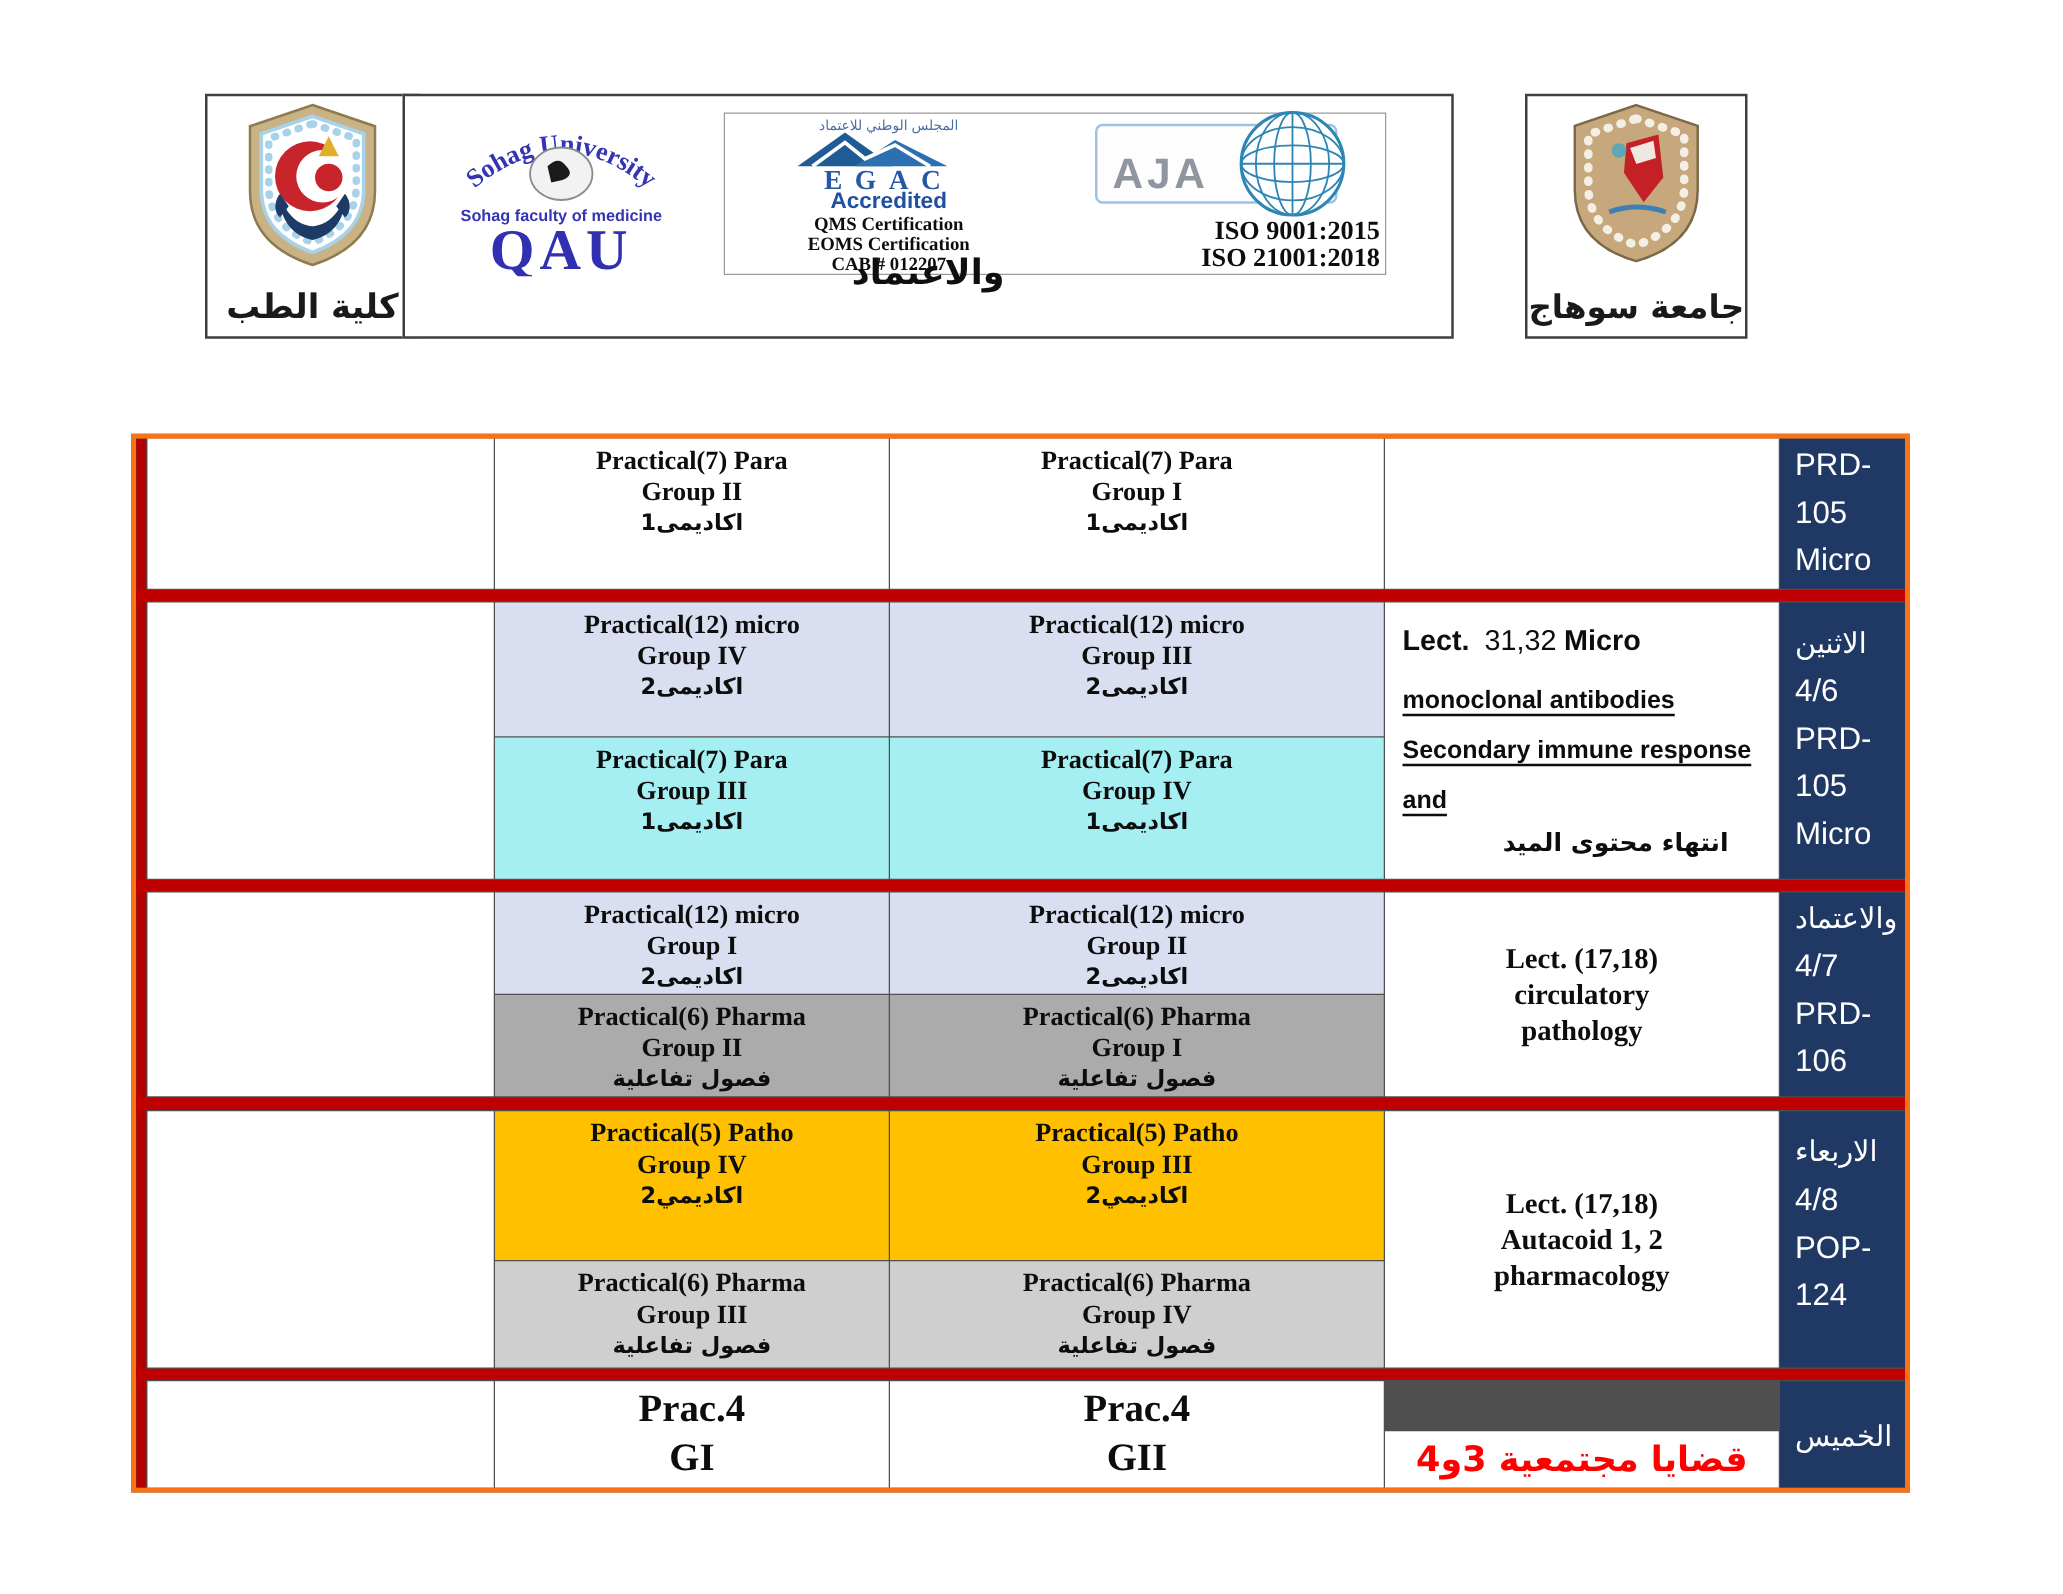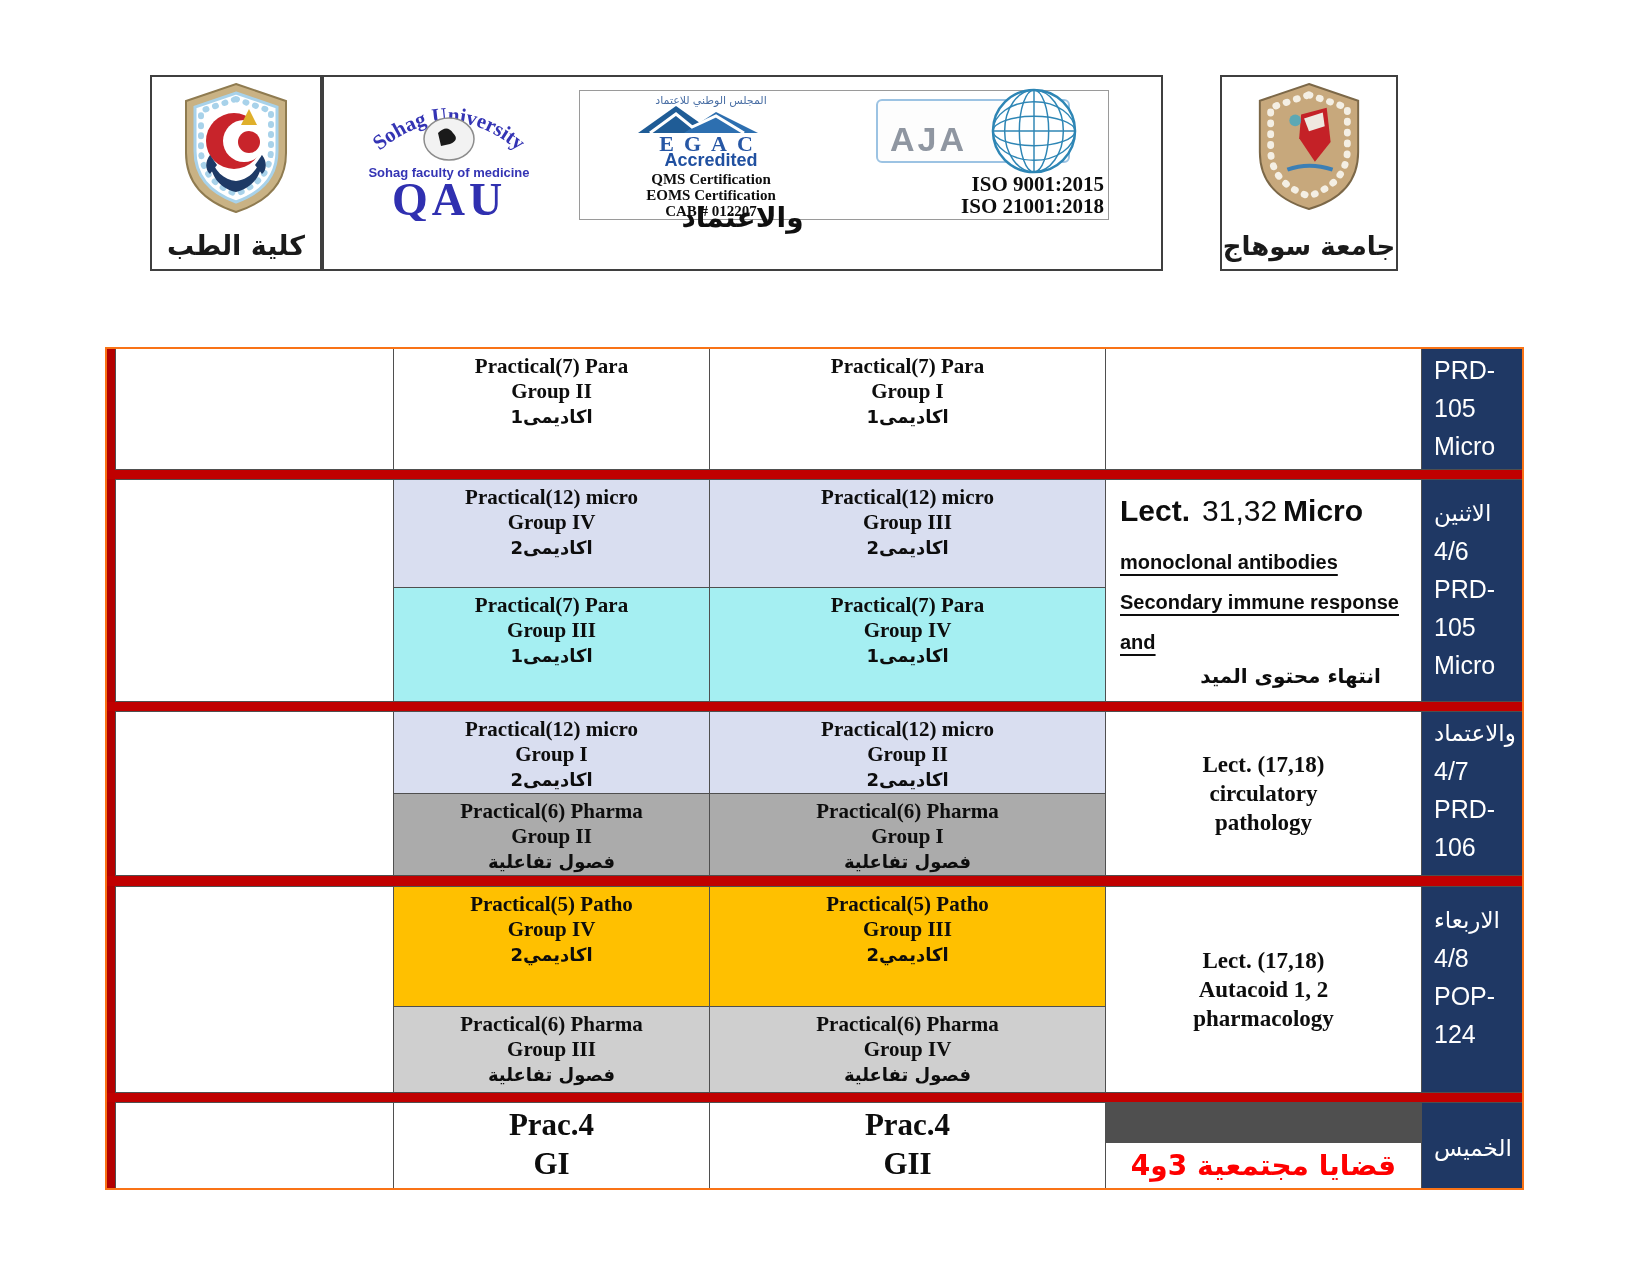--- a/index.html
+++ b/index.html
@@ -1,21 +1,21 @@
 <!DOCTYPE html>
 <html><head>
 <meta charset="utf-8">
 <style>
   html,body{margin:0;padding:0;background:#fff;}
   .sheet{position:relative;width:1650px;height:1275px;background:#fff;overflow:hidden;
          font-family:"Liberation Sans","DejaVu Sans",sans-serif;color:#111;}
 
   
   .hbox{position:absolute;border:2px solid #3f3f3f;background:#fff;box-sizing:border-box;}
-  .hbox1{left:150px;top:75px;width:172px;height:196px;}
+  .hbox1{left:164px;top:75px;width:172px;height:196px;}
   .hbox2{left:322px;top:75px;width:841px;height:196px;}
   .hbox3{left:1220px;top:75px;width:178px;height:196px;}
   .crest{display:block;margin:4px auto 0 auto;}
   .crest-caption{position:absolute;left:0;right:0;bottom:8px;text-align:center;
      font-family:"DejaVu Sans",sans-serif;font-weight:bold;font-size:26px;color:#1a1a1a;direction:rtl;}
   .qau-block{position:absolute;left:6px;top:4px;width:238px;height:140px;}
   .certbox{position:absolute;left:255px;top:13px;width:530px;height:130px;border:1px solid #9a9a9a;
      background:#fff;display:flex;box-sizing:border-box;}
   .egac-wrap{width:262px;text-align:center;padding-top:2px;}
   .egac-lines{font-family:"Liberation Serif",serif;font-weight:bold;font-size:15px;line-height:16px;color:#0d0d0d;}
@@ -27,40 +27,40 @@
      letter-spacing:3px;color:#8F96A1;font-family:"Liberation Sans",sans-serif;}
   .aja-iso{margin-top:10px;text-align:right;font-weight:bold;font-size:21px;line-height:22px;
      font-family:"Liberation Serif",serif;color:#0d0d0d;}
   .accred{position:absolute;left:0;right:0;top:124px;text-align:center;direction:rtl;
      font-family:"DejaVu Sans",sans-serif;font-weight:bold;font-size:28px;line-height:34px;color:#0f0f0f;}
 
   
   .grid{position:absolute;left:105px;top:347px;display:grid;
     grid-template-columns:8px 277px 315px 395px 315px 100px;
     grid-template-rows:120px 9px 107px 113px 9px 81px 81px 10px 119px 85px 9px 85px;
-    gap:1px;background:#4f4f4f;border:2px solid #f97316;}
+    gap:1px;background:#4f4f4f;border:4px solid #f97316;}
   .cell{background:#fff;box-sizing:border-box;}
   .redbar{background:#B40000;}
   .sep{background:#C00000;}
   .prac{font-family:"Liberation Serif",serif;font-weight:bold;font-size:21px;line-height:25px;
         text-align:center;padding-top:5px;color:#0d0d0d;}
   .prac .ar{font-family:"DejaVu Sans",sans-serif;font-size:18px;line-height:25px;direction:rtl;}
   .prac5{font-family:"Liberation Serif",serif;font-weight:bold;font-size:31px;line-height:39px;
         text-align:center;padding-top:2px;color:#0d0d0d;}
   .lav{background:#D9DEF0;} .cyn{background:#A5EFF2;} .gryd{background:#ABABAB;}
   .gryl{background:#CFCFCF;} .org{background:#FFC000;}
   .day{background:#1F3864;color:#fff;font-family:"Liberation Sans","DejaVu Sans",sans-serif;
        font-weight:normal;font-size:25px;line-height:38px;padding:4px 4px 0 12px;}
   .day .ar{font-family:"DejaVu Sans",sans-serif;direction:rtl;text-align:left;font-size:23px;}
   .pad14{padding-top:14px;} .pad2{padding-top:2px;}
   .day-thu{display:flex;align-items:center;}
   .pre{white-space:pre-line;}
   .lec-mon{display:flex;flex-direction:column;justify-content:center;padding-left:14px;
        font-family:"Liberation Sans",sans-serif;color:#0d0d0d;}
-  .lm1{font-size:30px;margin-bottom:14px;}
+  .lm1{font-size:23px;margin-bottom:14px;}
   .lm1 .b{font-weight:bold;} .lm1 .n{font-weight:normal;margin:0 6px 0 12px;}
   .topic{font-weight:bold;font-size:20px;line-height:40px;text-decoration:underline;
        text-underline-offset:5px;text-decoration-thickness:2px;}
   .lm-note{font-family:"DejaVu Sans",sans-serif;font-weight:bold;font-size:20px;direction:rtl;
        text-align:center;margin-top:2px;padding-left:40px;}
   .lec-c{display:flex;align-items:center;justify-content:center;text-align:center;
        font-family:"Liberation Serif",serif;font-weight:bold;font-size:23px;line-height:29px;color:#0d0d0d;}
   .lec-thu{display:flex;align-items:center;justify-content:center;direction:rtl;
        font-family:"DejaVu Sans",sans-serif;font-weight:bold;font-size:28px;color:#FE0000;margin-top:40px;}
 </style>

